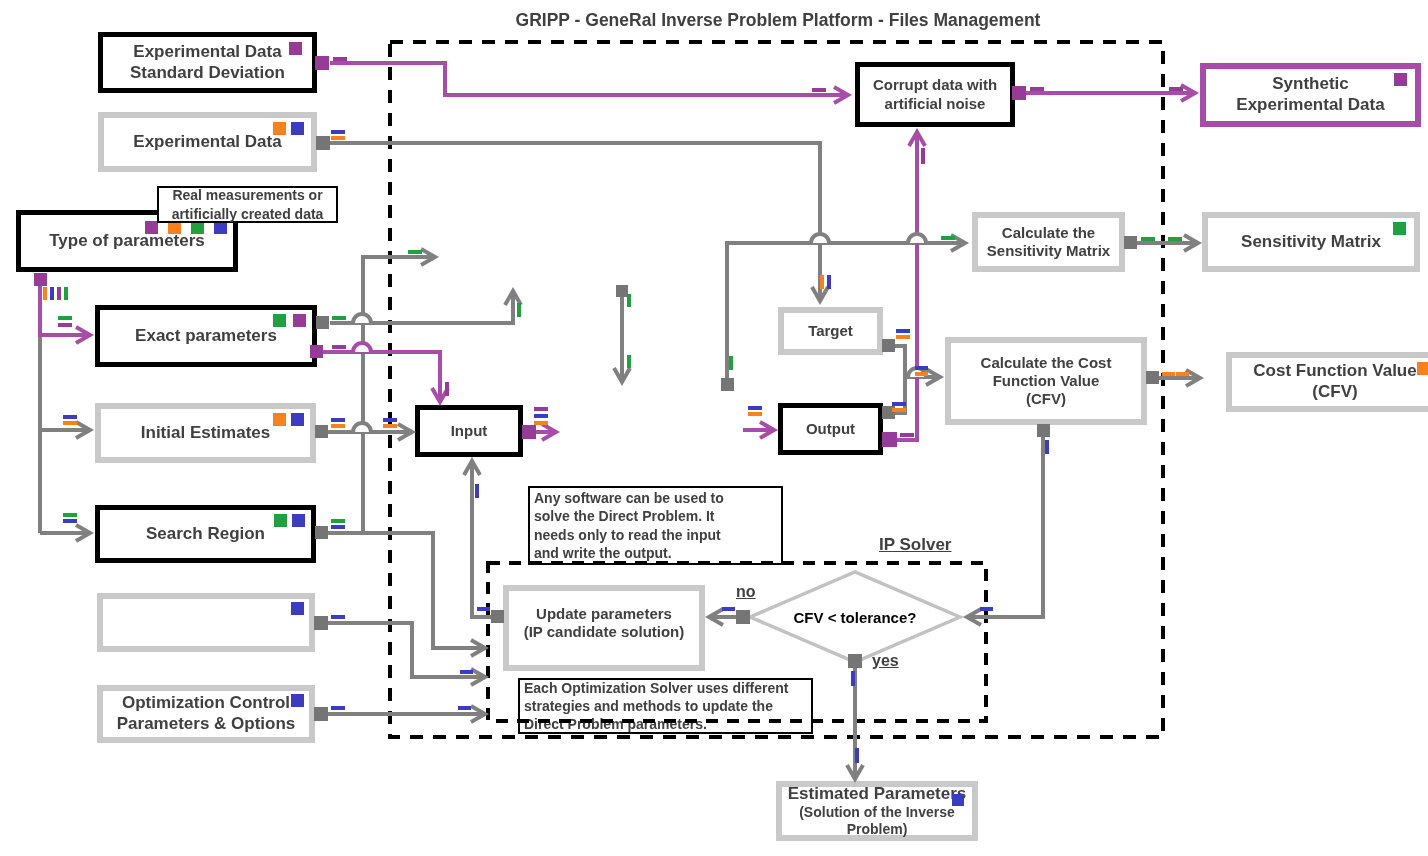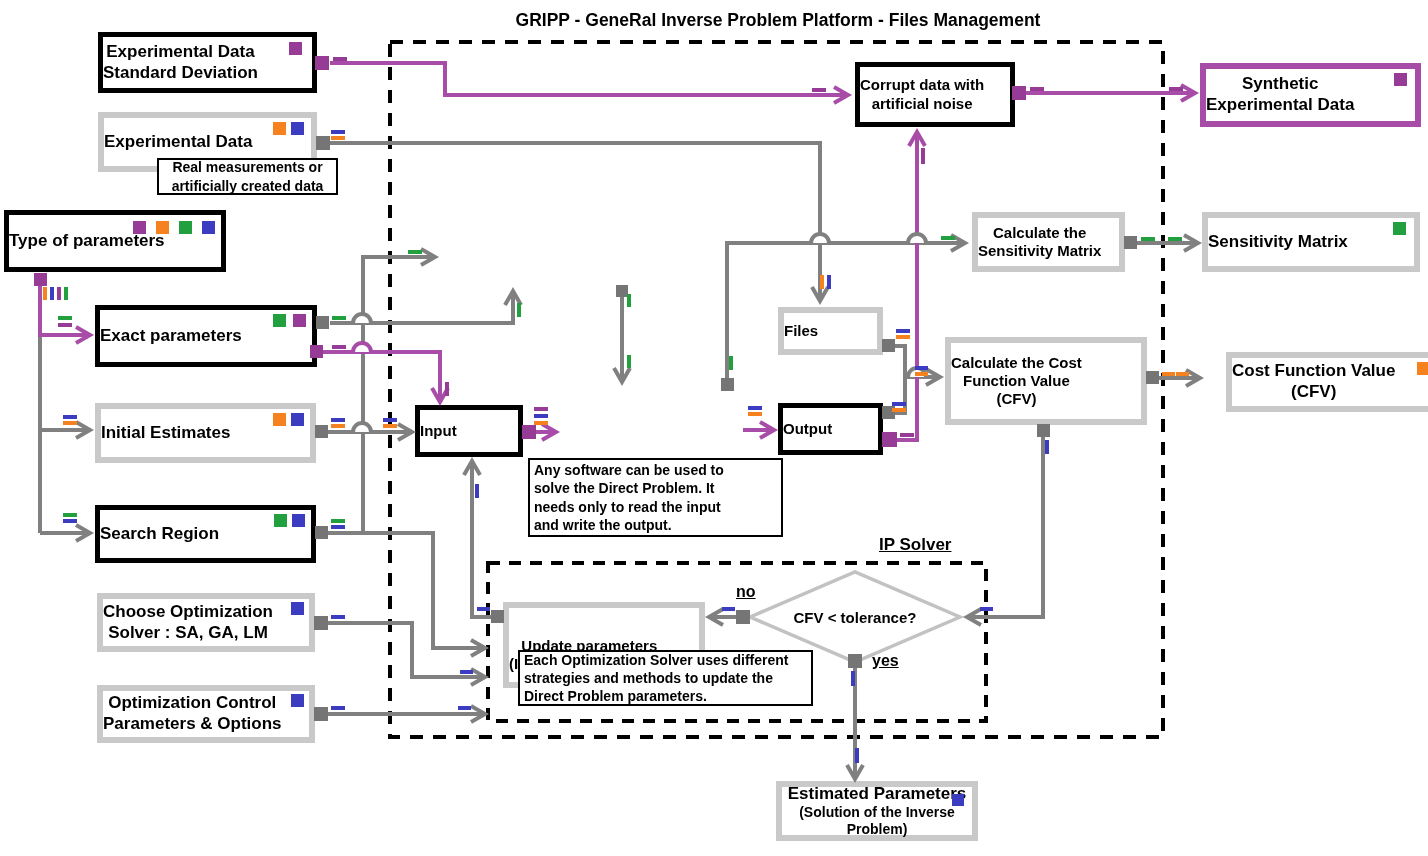--- a/index.html
+++ b/index.html
@@ -1,29 +1,29 @@
 <!DOCTYPE html>
 <html style="--purple: #963C96; --purpleLine: #A74CA7; --orange: #F5821F; --green: #22A040; --blue: #3C3CC0; --grayline: #808080; --lightgray: #C9C9C9; --diamondBorder: #C2C2C2; --connector: #757575;"><head>
 <meta charset="utf-8">
 <style>
   html,body{margin:0;padding:0;background:#fff;}
   #canvas{position:relative;width:1428px;height:856px;background:#fff;overflow:hidden;
-          font-family:"Liberation Sans",sans-serif;font-weight:bold;color:#000000;}
+          font-family:"Liberation Sans",sans-serif;font-weight:bold;color:#404040;}
   .box{position:absolute;background:#fff;box-sizing:border-box;display:flex;align-items:center;
-       text-align:center;font-weight:bold;white-space:pre-line;
+       justify-content:center;text-align:center;font-weight:bold;white-space:pre-line;
        line-height:1.22;z-index:2;}
   .b-black{border:5px solid #000;}
   .b-gray{border:6px solid var(--lightgray);}
   .b-purple{border:6px solid var(--purpleLine);}
   .f17{font-size:17px;}
   .f15{font-size:15px;}
   .align-top{align-items:flex-start;padding-top:10px;}
   .note{position:absolute;background:#fff;border:2px solid #000;box-sizing:border-box;
         font-weight:bold;font-size:14px;z-index:4;display:flex;align-items:center;
-        padding:13px 4px;line-height:1.3;white-space:pre-line;}
+        padding:13px 4px;line-height:1.3;white-space:pre-line;margin-top:28px;}
   .sq{position:absolute;width:13px;height:13px;z-index:3;}
   .lbl{position:absolute;z-index:6;font-weight:bold;white-space:pre;text-decoration:underline;}
   #title{position:absolute;left:390px;top:10px;width:776px;text-align:center;font-size:17.5px;z-index:6;}
   #wires{position:absolute;left:0;top:0;z-index:5;pointer-events:none;}
   .dash-outer{stroke:#000;stroke-width:4;fill:none;stroke-dasharray:13 10;}
   .dash-ip{stroke:#000;stroke-width:4;fill:none;stroke-dasharray:12 9;}
   .col2{display:flex;flex-direction:column;align-items:center;justify-content:center;}
 </style>
 </head>
 <body>
@@ -213,21 +213,21 @@
   </div>
 
   <div class="box b-gray f17" style="left:98px;top:112px;width:219px;height:60px;">
     <span>Experimental Data</span>
     <span class="sq" style="top: 4px; right: 7px; background: rgb(60, 60, 192);"></span>
     <span class="sq" style="top: 4px; right: 25px; background: rgb(245, 130, 31);"></span>
   </div>
   <div class="note" style="left:157px;top:158px;width:181px;height:37px;text-align:center;justify-content:center;">Real measurements or
 artificially created data</div>
 
-  <div class="box b-black f17" style="left:4px;top:210px;width:222px;height:62px;">
+  <div class="box b-black f17" style="left:16px;top:210px;width:222px;height:62px;">
     <span>Type of parameters</span>
     <span class="sq" style="top: 6px; right: 6px; background: rgb(60, 60, 192);"></span>
     <span class="sq" style="top: 6px; right: 29px; background: rgb(34, 160, 64);"></span>
     <span class="sq" style="top: 6px; right: 52px; background: rgb(245, 130, 31);"></span>
     <span class="sq" style="top: 6px; right: 75px; background: rgb(150, 60, 150);"></span>
   </div>
 
   <div class="box b-black f17" style="left:95px;top:305px;width:222px;height:62px;">
     <span>Exact parameters</span>
     <span class="sq" style="top: 4px; right: 6px; background: rgb(150, 60, 150);"></span>
@@ -240,22 +240,20 @@
     <span class="sq" style="top: 4px; right: 24px; background: rgb(245, 130, 31);"></span>
   </div>
 
   <div class="box b-black f17" style="left:95px;top:505px;width:221px;height:58px;">
     <span>Search Region</span>
     <span class="sq" style="top: 4px; right: 6px; background: rgb(60, 60, 192);"></span>
     <span class="sq" style="top: 4px; right: 24px; background: rgb(34, 160, 64);"></span>
   </div>
 
   <div class="box b-gray f17" style="left:97px;top:593px;width:218px;height:59px;">
-    <span>Choose Optimization
-Solver : SA, GA, LM</span>
     <span class="sq" style="top: 3px; right: 5px; background: rgb(60, 60, 192);"></span>
   </div>
 
   <div class="box b-gray f17" style="left:97px;top:685px;width:218px;height:58px;">
     <span>Optimization Control
 Parameters &amp; Options</span>
     <span class="sq" style="top: 3px; right: 5px; background: rgb(60, 60, 192);"></span>
   </div>
 
   <div class="box b-black f15" style="left:855px;top:62px;width:160px;height:65px;">
@@ -274,21 +272,21 @@
     <span>Calculate the
 Sensitivity Matrix</span>
   </div>
 
   <div class="box b-gray f17" style="left:1202px;top:212px;width:218px;height:60px;">
     <span>Sensitivity Matrix</span>
     <span class="sq" style="top: 4px; right: 8px; background: rgb(34, 160, 64);"></span>
   </div>
 
   <div class="box b-gray f15" style="left:778px;top:307px;width:105px;height:48px;">
-    <span>Files</span>
+    <span>Target</span>
   </div>
 
   <div class="box b-black f15" style="left:415px;top:405px;width:108px;height:52px;">
     <span>Input</span>
   </div>
 
   <div class="note" style="left:528px;top:458px;width:255px;height:79px;">Any software can be used to
 solve the Direct Problem. It
 needs only to read the input
 and write the output.</div>
@@ -302,21 +300,21 @@
 Function Value
 (CFV)</span>
   </div>
 
   <div class="box b-gray f17" style="left:1202px;top:352px;width:218px;height:60px;margin-left:24px;">
     <span>Cost Function Value
 (CFV)</span>
     <span class="sq" style="top: 4px; right: 8px; background: rgb(245, 130, 31);"></span>
   </div>
 
-  <div class="box b-gray f15" style="left:503px;top:602px;width:202px;height:86px;align-items:flex-start;padding-top:29px;">
+  <div class="box b-gray f15" style="left:503px;top:585px;width:202px;height:86px;align-items:flex-start;padding-top:14px;">
     <span>Update parameters
 (IP candidate solution)</span>
   </div>
   <div class="note" style="left:518px;top:650px;width:295px;height:56px;">Each Optimization Solver uses different
 strategies and methods to update the
 Direct Problem parameters.</div>
 
   <div class="box b-gray col2" style="left:776px;top:781px;width:202px;height:60px;">
     <div class="f17">Estimated Parameters</div>
     <div style="font-size:14px;">(Solution of the Inverse Problem)</div>

